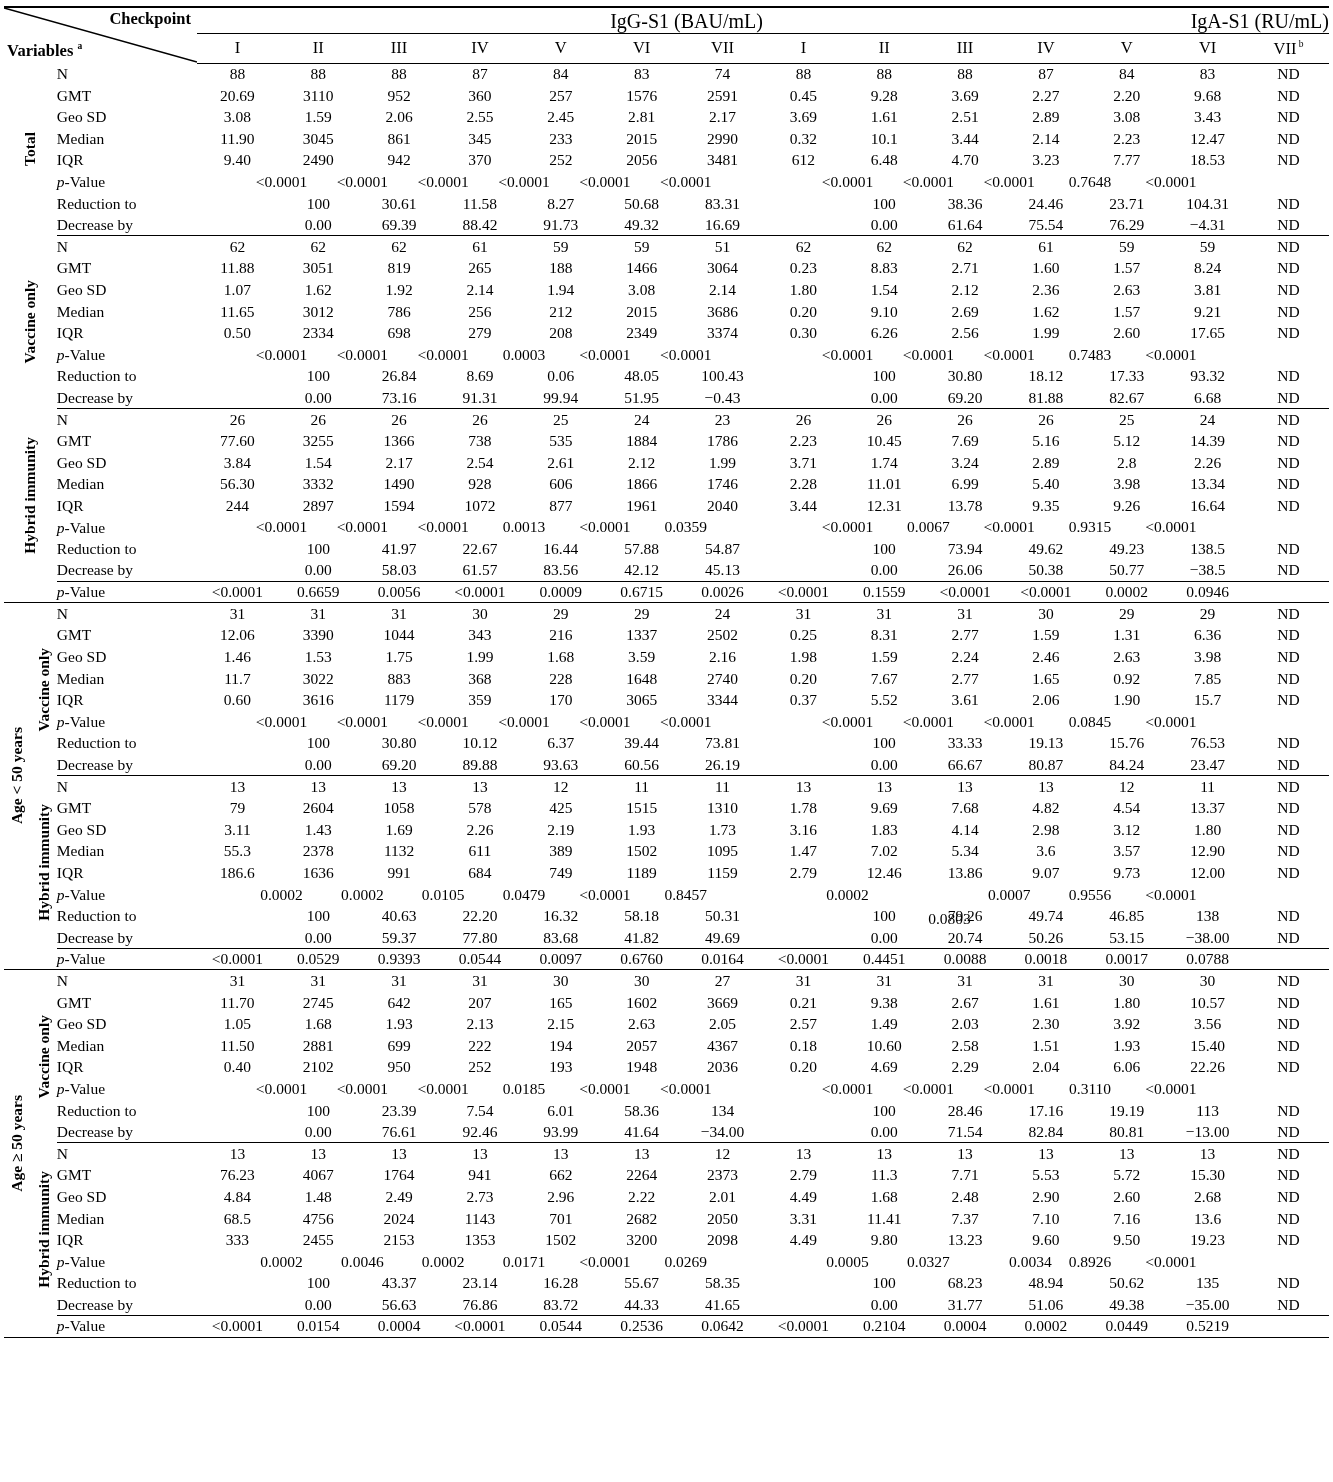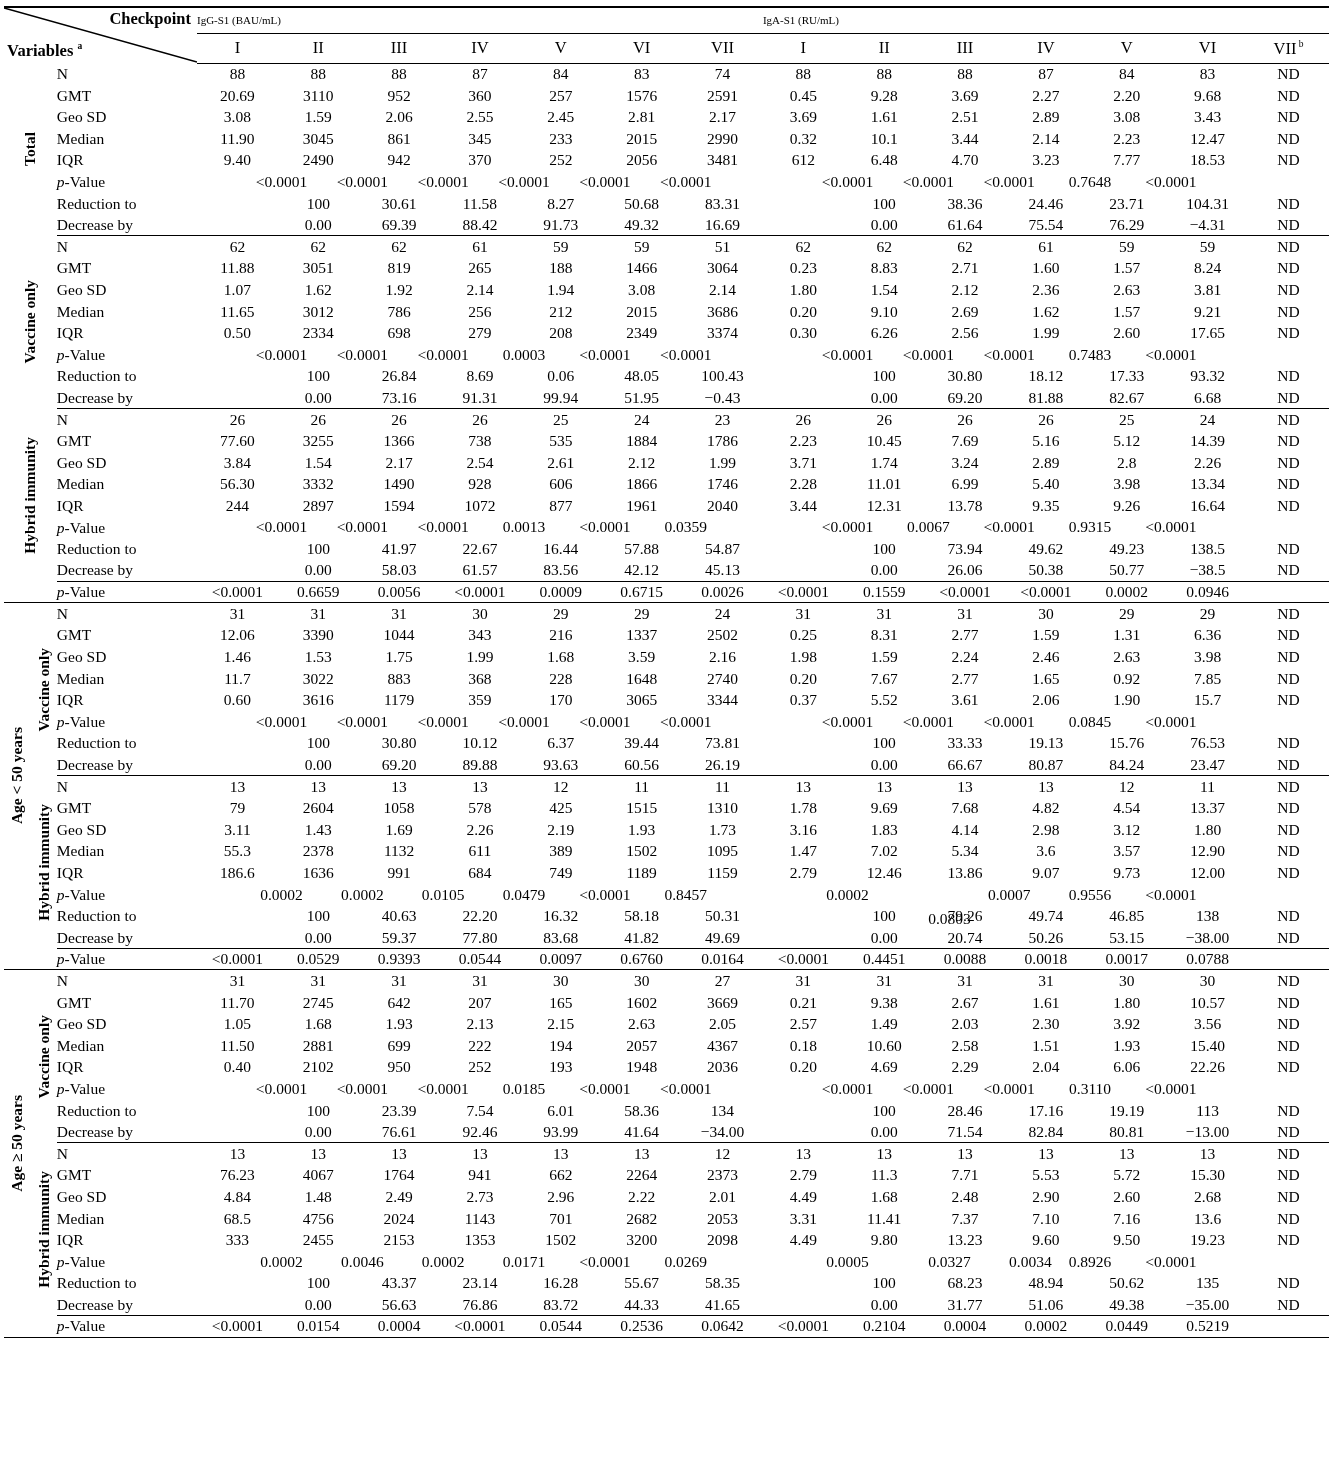--- a/index.html
+++ b/index.html
@@ -53,23 +53,23 @@
   }
   .corner-var {
     position: absolute;
     left: 3px; bottom: 4px;
     font-weight: bold;
     font-size: 16.5px;
   }
   .corner-var sup { font-size: 9.5px; font-weight: bold; }
 
   .grp-head {
-    text-align: left;
+    text-align: right;
     font-weight: bold;
-    font-size: 11px;
+    font-size: 20px;
     height: 26px;
     padding-bottom: 3px;
   }
   .sub-head {
     text-align: center;
     font-weight: bold;
     font-size: 16.5px;
     height: 28px;
     padding-bottom: 2px;
   }
@@ -1087,21 +1087,21 @@
           <td class="num">ND</td>
         </tr>
         <tr class="datarow">
           <td class="varname">Median</td>
           <td class="num">68.5</td>
           <td class="num">4756</td>
           <td class="num">2024</td>
           <td class="num">1143</td>
           <td class="num">701</td>
           <td class="num">2682</td>
-          <td class="num">2053</td>
+          <td class="num">2050</td>
           <td class="num">3.31</td>
           <td class="num">11.41</td>
           <td class="num">7.37</td>
           <td class="num">7.10</td>
           <td class="num">7.16</td>
           <td class="num">13.6</td>
           <td class="num">ND</td>
         </tr>
         <tr class="datarow">
           <td class="varname">IQR</td>
@@ -1124,21 +1124,21 @@
           <td class="varname"><i>p</i>-Value</td>
           <td class="pcell" colspan="14">
             <div style="position: relative; height: 21.6px; width: 100%;">
               <span style="position: absolute; left: 3.71429%; width: 7.5%; text-align: center; line-height: 21.6px;">0.0002</span>
               <span style="position: absolute; left: 10.8571%; width: 7.5%; text-align: center; line-height: 21.6px;">0.0046</span>
               <span style="position: absolute; left: 18%; width: 7.5%; text-align: center; line-height: 21.6px;">0.0002</span>
               <span style="position: absolute; left: 25.1429%; width: 7.5%; text-align: center; line-height: 21.6px;">0.0171</span>
               <span style="position: absolute; left: 32.2857%; width: 7.5%; text-align: center; line-height: 21.6px;">&lt;0.0001</span>
               <span style="position: absolute; left: 39.4286%; width: 7.5%; text-align: center; line-height: 21.6px; font-family: Liberation Serif, serif;">0.0269</span>
               <span style="position: absolute; left: 53.7143%; width: 7.5%; text-align: center; line-height: 21.6px;">0.0005</span>
-              <span style="position: absolute; left: 60.8571%; width: 7.5%; text-align: right; line-height: 21.6px;">0.0327</span>
+              <span style="position: absolute; left: 60.8571%; width: 7.5%; text-align: center; line-height: 21.6px;">0.0327</span>
               <span style="position: absolute; left: 68%; width: 7.5%; text-align: right; line-height: 21.6px;">0.0034</span>
               <span style="position: absolute; left: 75.1429%; width: 7.5%; text-align: center; line-height: 21.6px;">0.8926</span>
               <span style="position: absolute; left: 82.2857%; width: 7.5%; text-align: center; line-height: 21.6px;">&lt;0.0001</span>
             </div>
           </td>
         </tr>
         <tr class="datarow">
           <td class="varname">Reduction to</td>
           <td class="num"></td>
           <td class="num">100</td>

